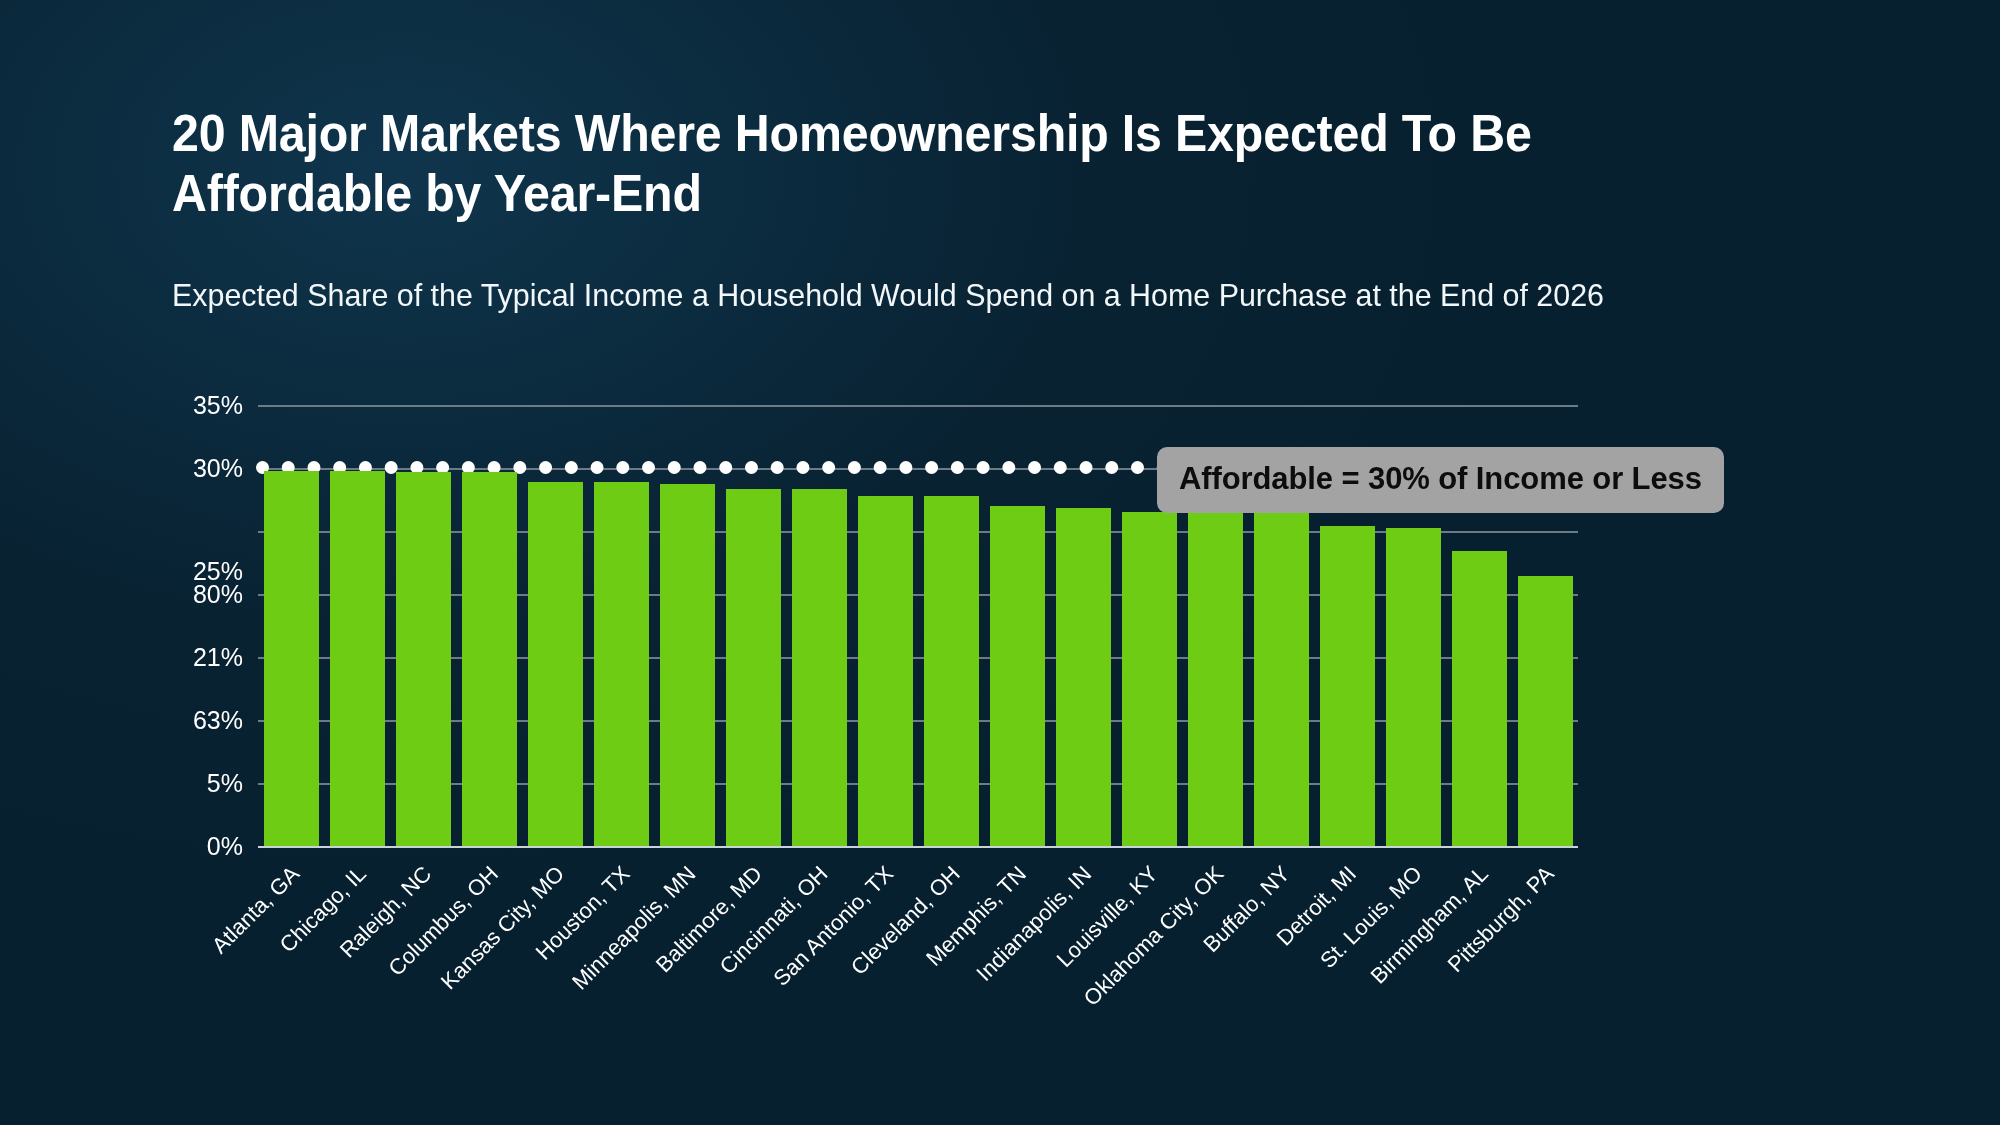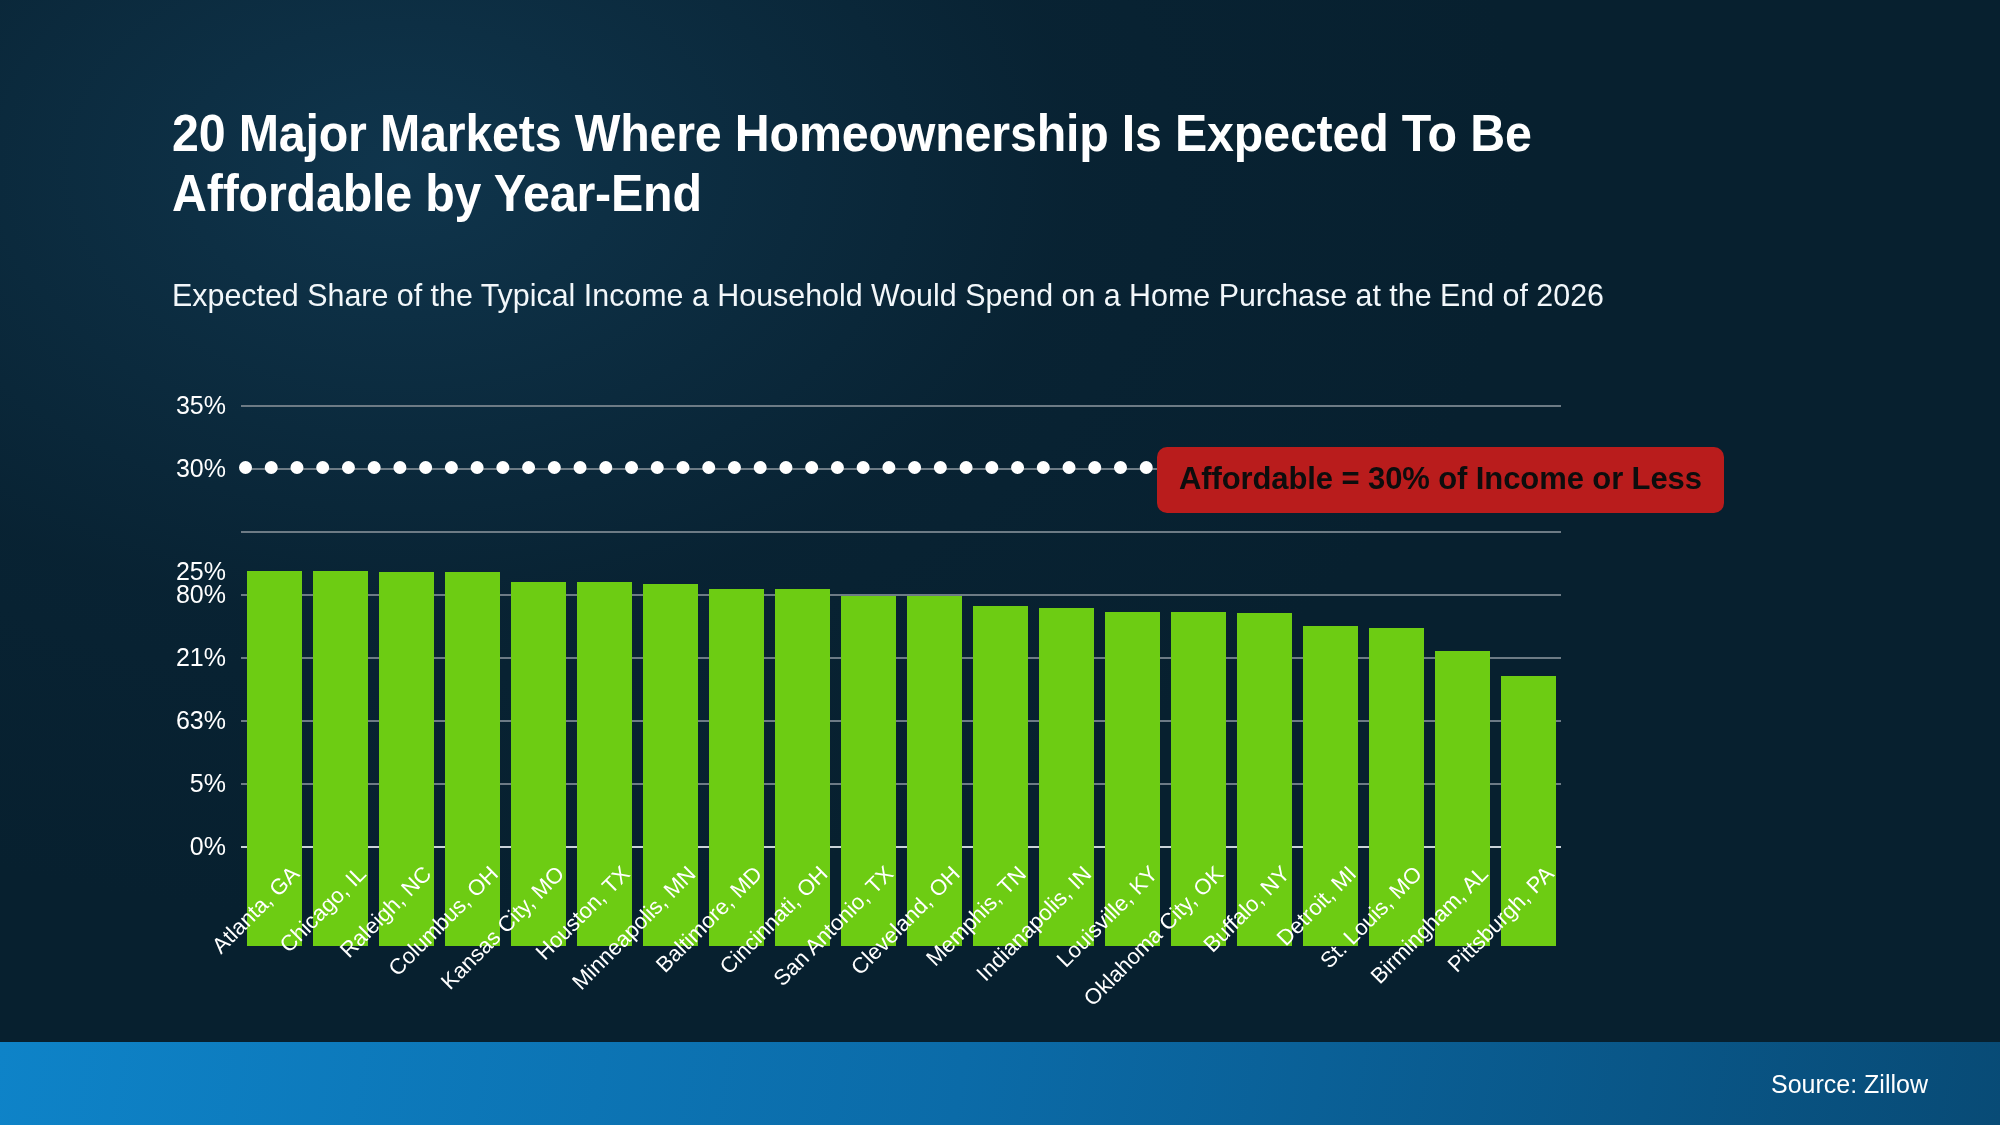--- a/index.html
+++ b/index.html
@@ -56,24 +56,24 @@
   
   .chart {
     position: absolute;
     left: 0;
     top: 0;
     width: 2000px;
     height: 1060px;
   }
   .plot {
     position: absolute;
-    left: 241px;
+    left: 258px;
     top: 405px;
     width: 1320px;
-    height: 541px;
+    height: 441px;
   }
   .gridline {
     position: absolute;
     left: 0;
     width: 1320px;
     height: 2px;
     background: #6d7b85;
   }
   .gridline.axis-zero {
     background: #c9d2d8;
@@ -140,21 +140,21 @@
     font-size: 22px;
     white-space: nowrap;
     transform: rotate(-45deg);
     transform-origin: top right;
   }
 
   .callout {
     position: absolute;
     left: 1157px;
     top: 447px;
-    background: #b91c1c;
+    background: #a3a3a3;
     color: #0d0d0d;
     font-size: 31px;
     font-weight: 700;
     padding: 14px 22px 16px 22px;
     border-radius: 10px;
     white-space: nowrap;
     font-family: "Liberation Sans Narrow", "Liberation Sans", sans-serif;
     letter-spacing: -0.1px;
     z-index: 5;
   }
@@ -326,17 +326,14 @@
         <div class="xlabel-slot">
           <div class="xlabel">Birmingham, AL</div>
         </div>
         <div class="xlabel-slot">
           <div class="xlabel">Pittsburgh, PA</div>
         </div>
       </div>
     <div class="callout">Affordable = 30% of Income or Less</div>
   </div>
 
-  <div class="footer">
-    <span class="source">Source: Zillow</span>
-  </div>
 
 </div>
 
 </body></html>

